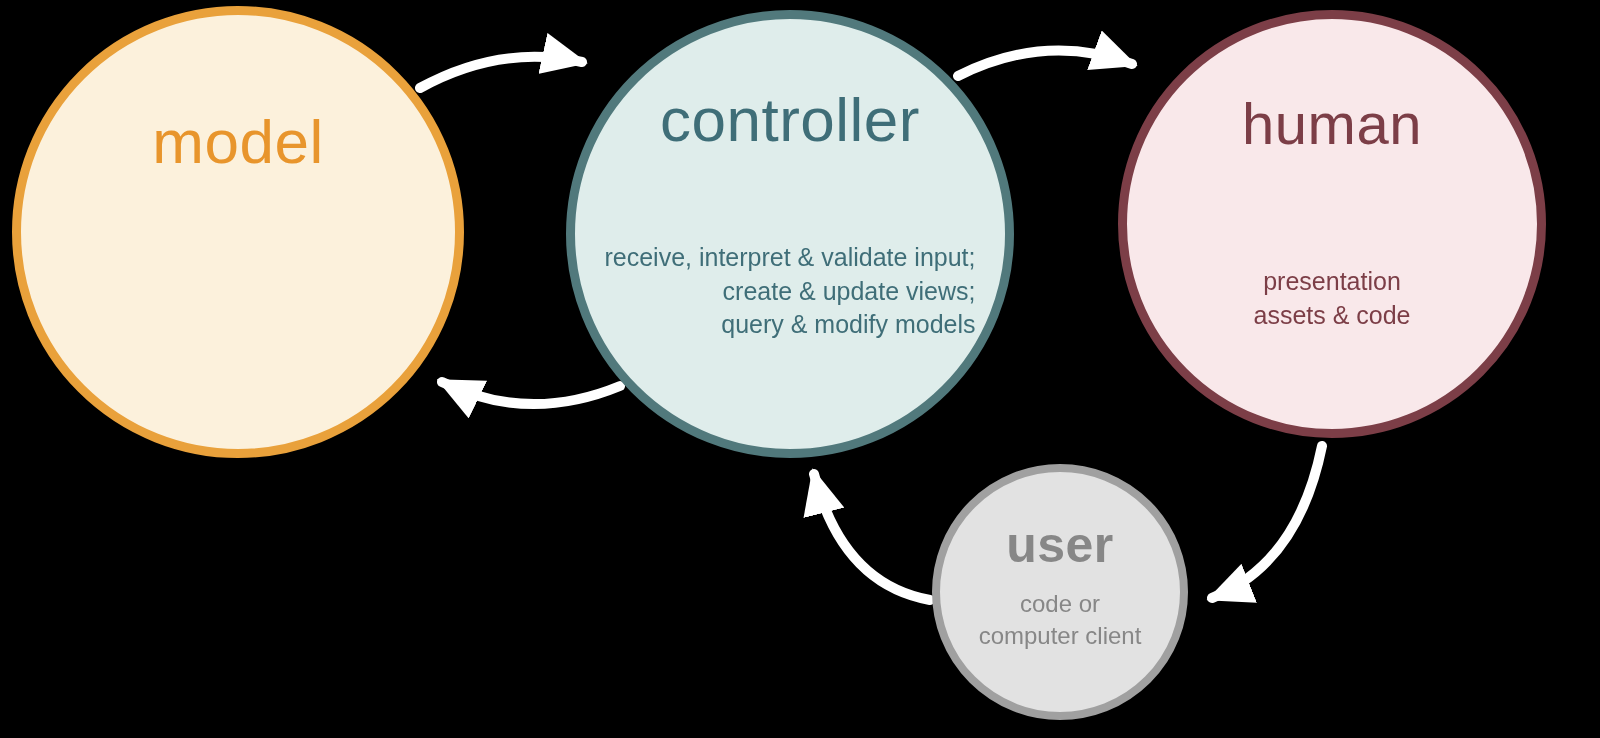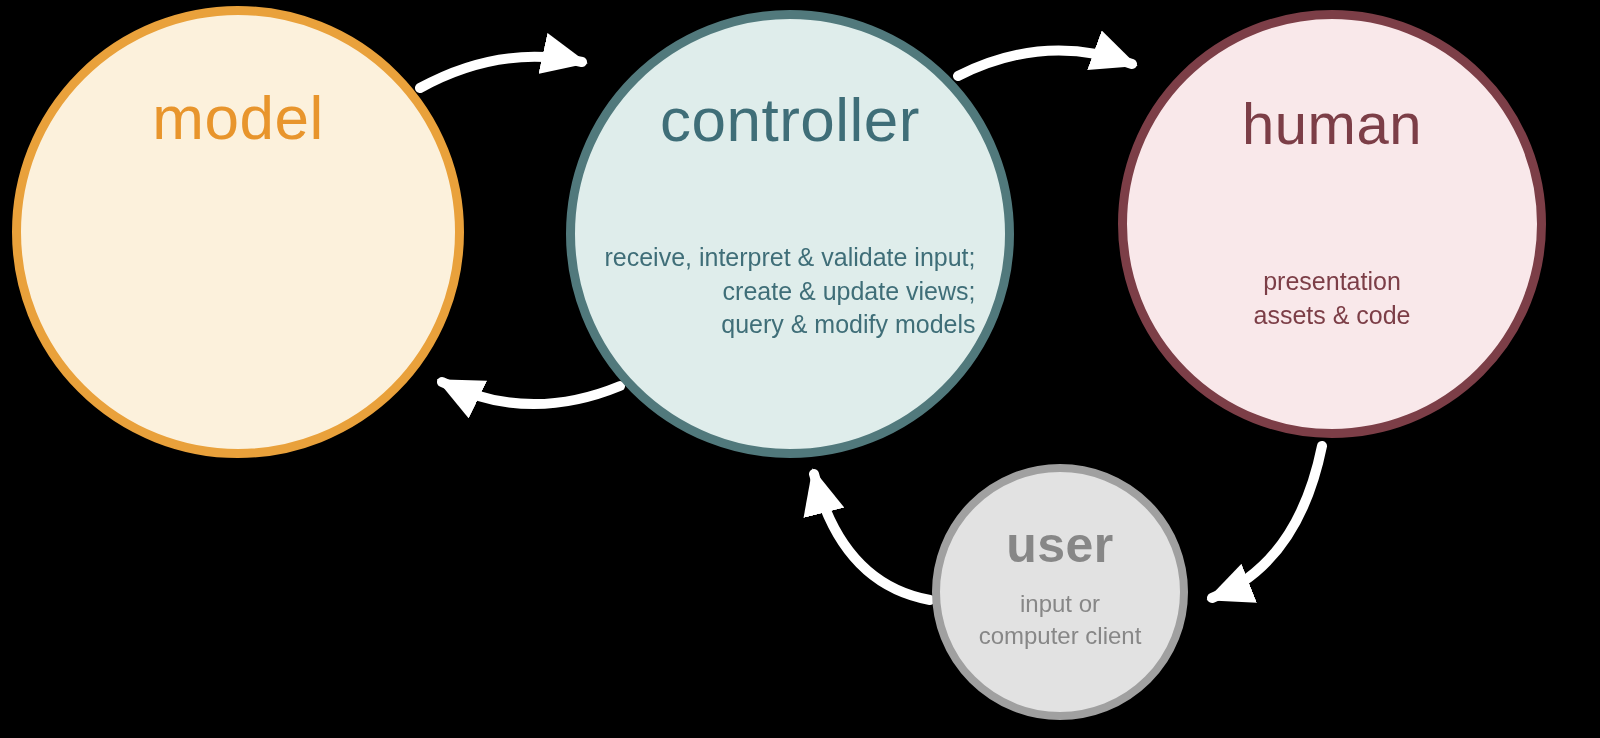--- a/index.html
+++ b/index.html
@@ -47,21 +47,21 @@
     white-space: pre-line;
     font-size: 25px;
     line-height: 1.34;
     font-weight: 400;
   }
   
   .node-model {
     left: 12px; top: 6px; width: 452px; height: 452px;
     border: 9px solid #E9A13B; background: #FCF1DC; color: #E8952C;
   }
-  .node-model .node-title { font-size: 62px; margin-top: 72px; }
+  .node-model .node-title { font-size: 62px; margin-top: 96px; }
   .node-model .node-desc  { margin-top: 92px; }
   
   .node-controller {
     left: 566px; top: 10px; width: 448px; height: 448px;
     border: 9px solid #51797C; background: #DFEDEB; color: #3F6E78; text-align: right;
   }
   .node-controller .node-title { font-size: 62px; margin-top: 70px; }
   .node-controller .node-desc  { margin-top: 90px; }
   
   .node-view {
@@ -108,17 +108,17 @@
   </div>
 
   <div class="circle node-view" style="border-color: rgb(124, 62, 71); background: rgb(249, 232, 234); color: rgb(124, 62, 71);">
     <div class="node-title">human</div>
     <div class="node-desc">presentation
 assets &amp; code</div>
   </div>
 
   <div class="circle node-user" style="border-color: rgb(160, 160, 160); background: rgb(226, 226, 226); color: rgb(135, 135, 135);">
     <div class="node-title">user</div>
-    <div class="node-desc">input or
+    <div class="node-desc">code or
 computer client</div>
   </div>
 
 </div>
 
 </body></html>

